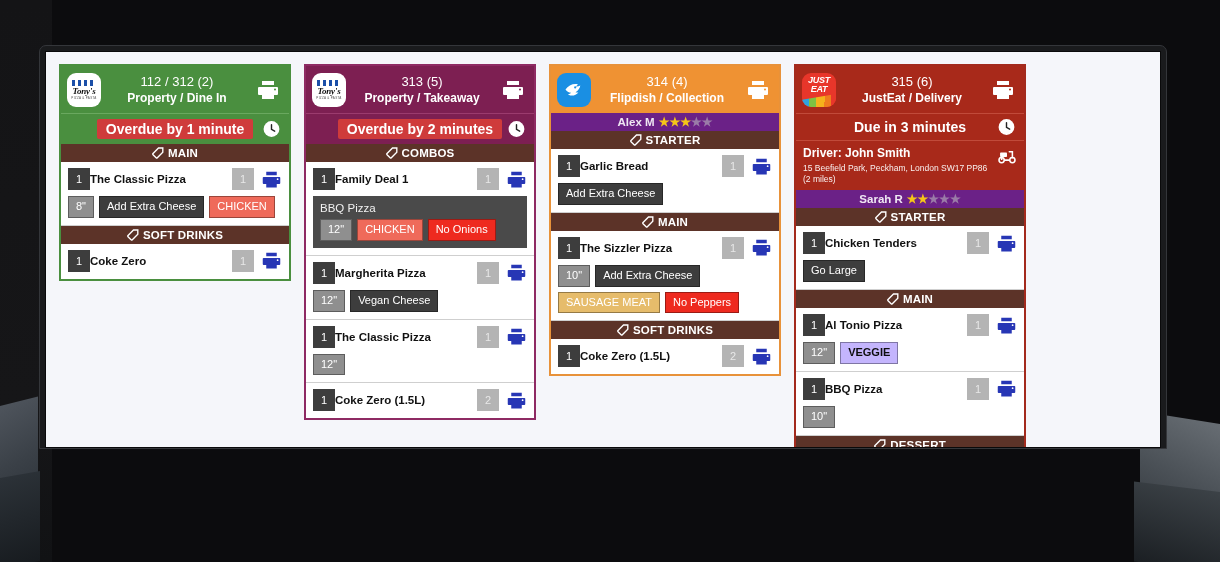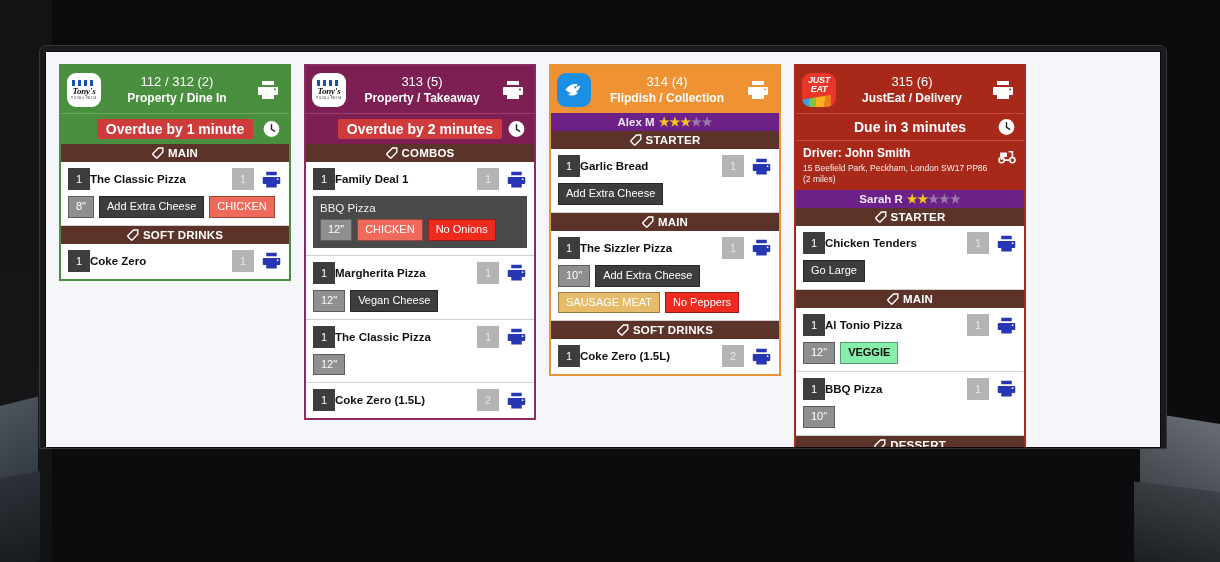--- a/index.html
+++ b/index.html
@@ -182,21 +182,21 @@
   .mods { margin-top:6px; display:flex; flex-wrap:wrap; gap:5px; }
   .chip {
     font-size:11px; padding:3px 7px; line-height:1.25; white-space:nowrap;
     border:1px solid rgba(0,0,0,.35);
   }
   .chip.size   { background:#8f8f8f; color:#fff; font-weight:normal; }
   .chip.dark   { background:#3d3d3d; color:#fff; }
   .chip.salmon { background:#ef6a5a; color:#fff; }
   .chip.red    { background:#ee2a1f; color:#fff; }
   .chip.sand   { background:#e6bc6b; color:#fff; }
-  .chip.green  { background:#86efac; color:#0d0d0d; font-weight:bold; }
+  .chip.green  { background:#c4b5fd; color:#0d0d0d; font-weight:bold; }
 
   .combo-box { margin-top:6px; background:#4a4a4a; padding:6px 7px 7px 7px; }
   .combo-box .cb-title { color:#f0f0f0; font-size:11.5px; margin-bottom:5px; }
   .combo-box .mods { margin-top:0; }
 </style>
 </head>
 <body>
 
 <div id="env">
   <div class="wall-left"></div>

